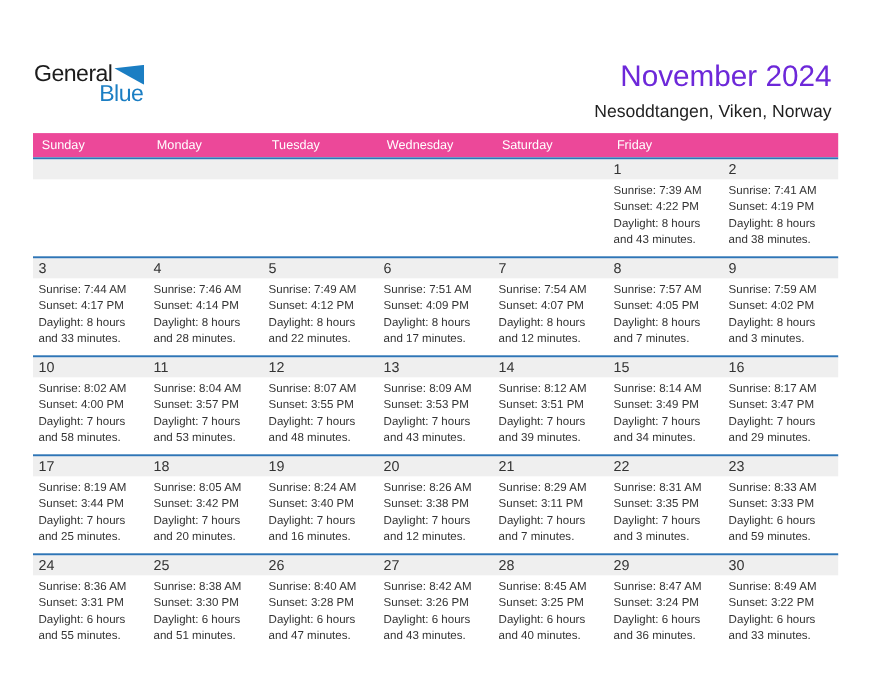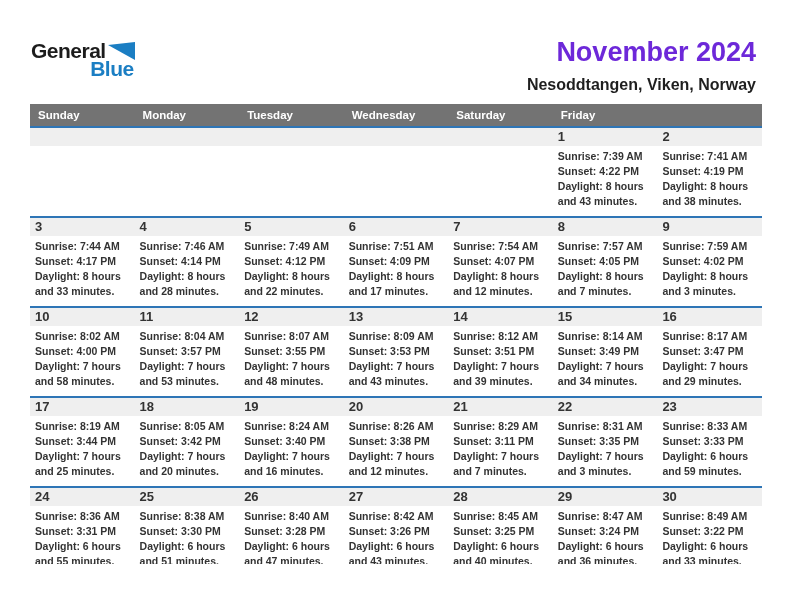--- a/index.html
+++ b/index.html
@@ -1,37 +1,37 @@
 <!DOCTYPE html>
 <html><head>
 <meta charset="utf-8">
 <style>
   * { margin:0; padding:0; box-sizing:border-box; }
   html,body { background:#ffffff; }
   body { font-family:"Liberation Sans", sans-serif; }
   #page {
     position:relative; width:792px; height:564px; background:#ffffff;
-    overflow:hidden; margin:0 auto;font-weight:bold;
+    overflow:hidden; margin:17px auto;
   }
 
   
   .logo { position:absolute; left:31px; top:40px; }
   .logo-top { display:flex; align-items:flex-start; }
   .logo-general { font-size:21px; color:#1c1c1c; letter-spacing:-0.5px; line-height:21px; }
   .logo-triangle { margin-left:2px; margin-top:2px; }
   .logo-blue { font-size:21px; color:#1b7ec3; letter-spacing:-0.5px; line-height:19px; text-align:right; padding-right:1px; margin-top:-2px; }
 
   
   .titleblock { position:absolute; top:36px; right:36px; text-align:right; }
   .page-title { font-size:27px; color:#6d28d9; line-height:32px; }
   .page-subtitle { font-size:16px; color:#1f1f1f; line-height:20px; margin-top:7px; }
 
   
   .calendar { position:absolute; left:30px; top:104px; width:732px; }
-  .weekday-row { display:flex; background:#737373; height:22px; }
+  .weekday-row { display:flex; background:#ec4899; height:22px; }
   .weekday-cell { width:calc(100%/7); color:#ffffff; font-size:11.5px; line-height:22px; padding-left:8px; overflow:hidden; }
 
   .week { border-top:2px solid #2e75b6; height:90px; background:#ffffff; }
   .day-band { display:flex; height:18px; background:#efefef; }
   .band-cell { width:calc(100%/7); font-size:13px; line-height:18px; color:#333333; padding-left:5px; }
   .week-cells { display:flex; }
   .day-cell { width:calc(100%/7); padding:3px 4px 0 5px; font-size:10.5px; line-height:15px; color:#333333; white-space:nowrap; overflow:hidden; }
 </style>
 </head>
 <body>

